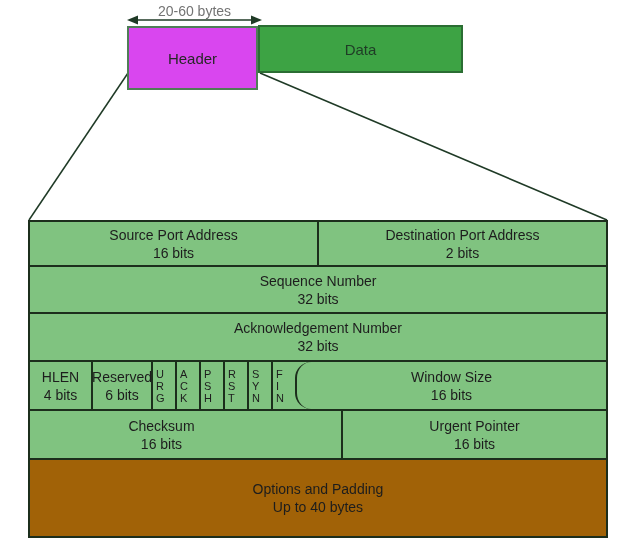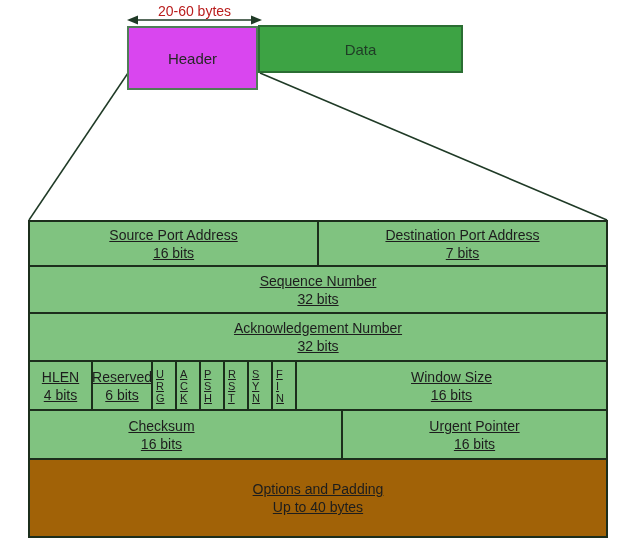--- a/index.html
+++ b/index.html
@@ -6,41 +6,41 @@
   .canvas {
     position:relative; width:637px; height:552px;
     background:#ffffff; overflow:hidden;
     font-family:"Liberation Sans", sans-serif;
     color:#1d1d1d;
   }
   .overlay-svg { position:absolute; left:0; top:0; width:637px; height:552px; pointer-events:none; }
 
   .size-label {
     position:absolute; left:127px; top:3px; width:135px;
-    text-align:center; font-size:14px; color:#b91c1c;
+    text-align:center; font-size:14px; color:#737373;
   }
   .header-box {
     position:absolute; left:127px; top:26px; width:131px; height:64px;
     background:#d946ef; border:2px solid #4f7d57; box-sizing:border-box;
     display:flex; align-items:center; justify-content:center;
     font-size:15px; color:#272727;
   }
   .data-box {
     position:absolute; left:258px; top:25px; width:205px; height:48px;
     background:#3da344; border:2px solid #2b6d33; box-sizing:border-box;
     display:flex; align-items:center; justify-content:center;
     font-size:15px; color:#1f3c26;
   }
 
   .tcp-table {
     position:absolute; left:28px; top:220px; width:580px; height:318px;
     background:#80c380; border:2px solid #1c2e1c; box-sizing:border-box;
     display:flex; flex-direction:column;
   }
-  .row { display:flex; flex-direction:row; box-sizing:border-box;text-decoration:underline; }
+  .row { display:flex; flex-direction:row; box-sizing:border-box; }
   .row + .row { border-top:2px solid #1c2e1c; }
   .cell {
     box-sizing:border-box;
     display:flex; flex-direction:column; align-items:center; justify-content:center;
     text-align:center; font-size:14px; line-height:18px;
     white-space:pre-line;
   }
   .cell + .cell { border-left:2px solid #1c2e1c; }
   .half { flex:1 1 0; }
   .full { flex:1 1 0; }
@@ -50,21 +50,21 @@
   .r4 { height:49px; }
   .r5 { height:49px;gap:48px; }
   .r6 { flex:1 1 auto; }
   .hlen-cell { width:61px; flex:0 0 auto; }
   .reserved-cell { width:60px; flex:0 0 auto; }
   .flag-cell {
     width:24px; flex:0 0 auto;
     font-size:11px; line-height:12px;
     align-items:flex-start; padding-left:3px; text-align:left;
   }
-  .window-cell { flex:1 1 0; }
+  .window-cell { flex:1 1 0;border-radius:16px; }
   .options-row .cell { background:#a16207; }
 
   .watermark {
     position:absolute; right:3px; bottom:3px;
     font-size:14px; color:rgba(210,215,210,0.85);
     letter-spacing:0.5px;
   }
 </style>
 </head>
 <body>
@@ -89,21 +89,21 @@
   <div class="data-box">
     <span>Data</span>
   </div>
 
   <div class="tcp-table">
 
     <div class="row r1">
       <div class="cell half">Source Port Address
 16 bits</div>
       <div class="cell half">Destination Port Address
-7 bits</div>
+2 bits</div>
     </div>
 
     <div class="row r2">
       <div class="cell full">Sequence Number
 32 bits</div>
     </div>
 
     <div class="row r3">
       <div class="cell full">Acknowledgement Number
 32 bits</div>

